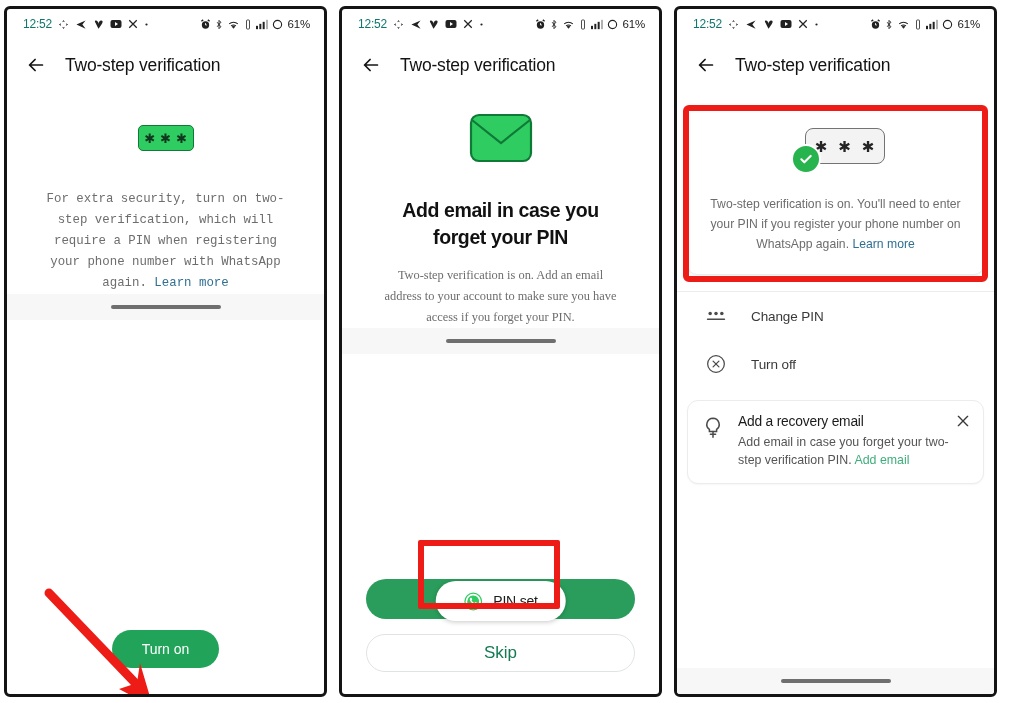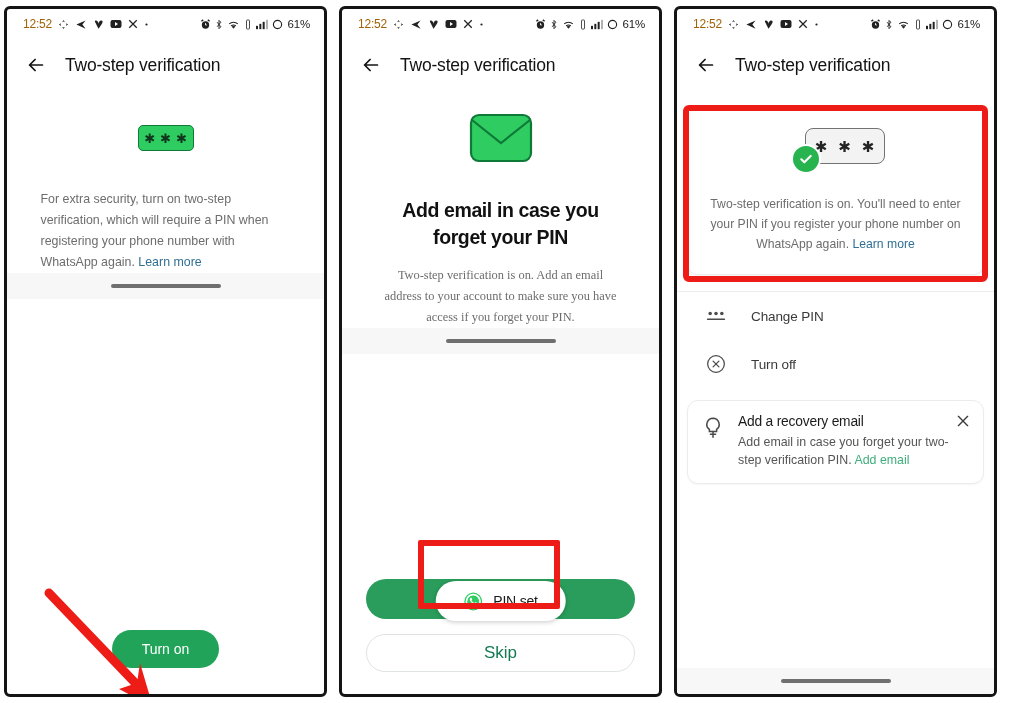--- a/index.html
+++ b/index.html
@@ -40,21 +40,21 @@
     flex: 0 0 30px;
     display: flex;
     align-items: center;
     justify-content: space-between;
     padding: 0 14px 0 16px;
     font-size: 11.5px;
     color: #1b1b1b;
     letter-spacing: .1px;
   }
   .sb-left { display: flex; align-items: center; gap: 6px; }
-  .sb-time { font-size: 12px; color: #a16207; letter-spacing: -.2px; }
+  .sb-time { font-size: 12px; color: #0f766e; letter-spacing: -.2px; }
   .sb-ic { display: inline-flex; align-items: center; justify-content: center; }
   .sb-right { display: flex; align-items: center; gap: 4px; }
   .sb-batt { font-size: 11.5px; color: #1b1b1b; margin-left: 1px; letter-spacing: -.2px; }
 
   
   .appbar {
     height: 52px;
     flex: 0 0 52px;
     display: flex;
     align-items: center;
@@ -86,21 +86,23 @@
     border-radius: 5px;
     display: flex; align-items: center; justify-content: center;
     gap: 5px;
   }
   .pin-badge .st { font-size: 13px; color: #11361e; line-height: 1; }
   .p1-desc {
     margin-top: 38px;
     font-size: 12.4px;
     line-height: 21px;
     color: #6d6d6d;
+    text-align: center;
     max-width: 250px;
+    font-family: Liberation Mono, monospace;
   }
   .lnk-blue { color: #2f6f93; }
 
   .p1-footer {
     position: absolute;
     left: 0; right: 0; bottom: 26px;
     display: flex; justify-content: center;
   }
   .btn-turnon {
     background: #21a35a;

